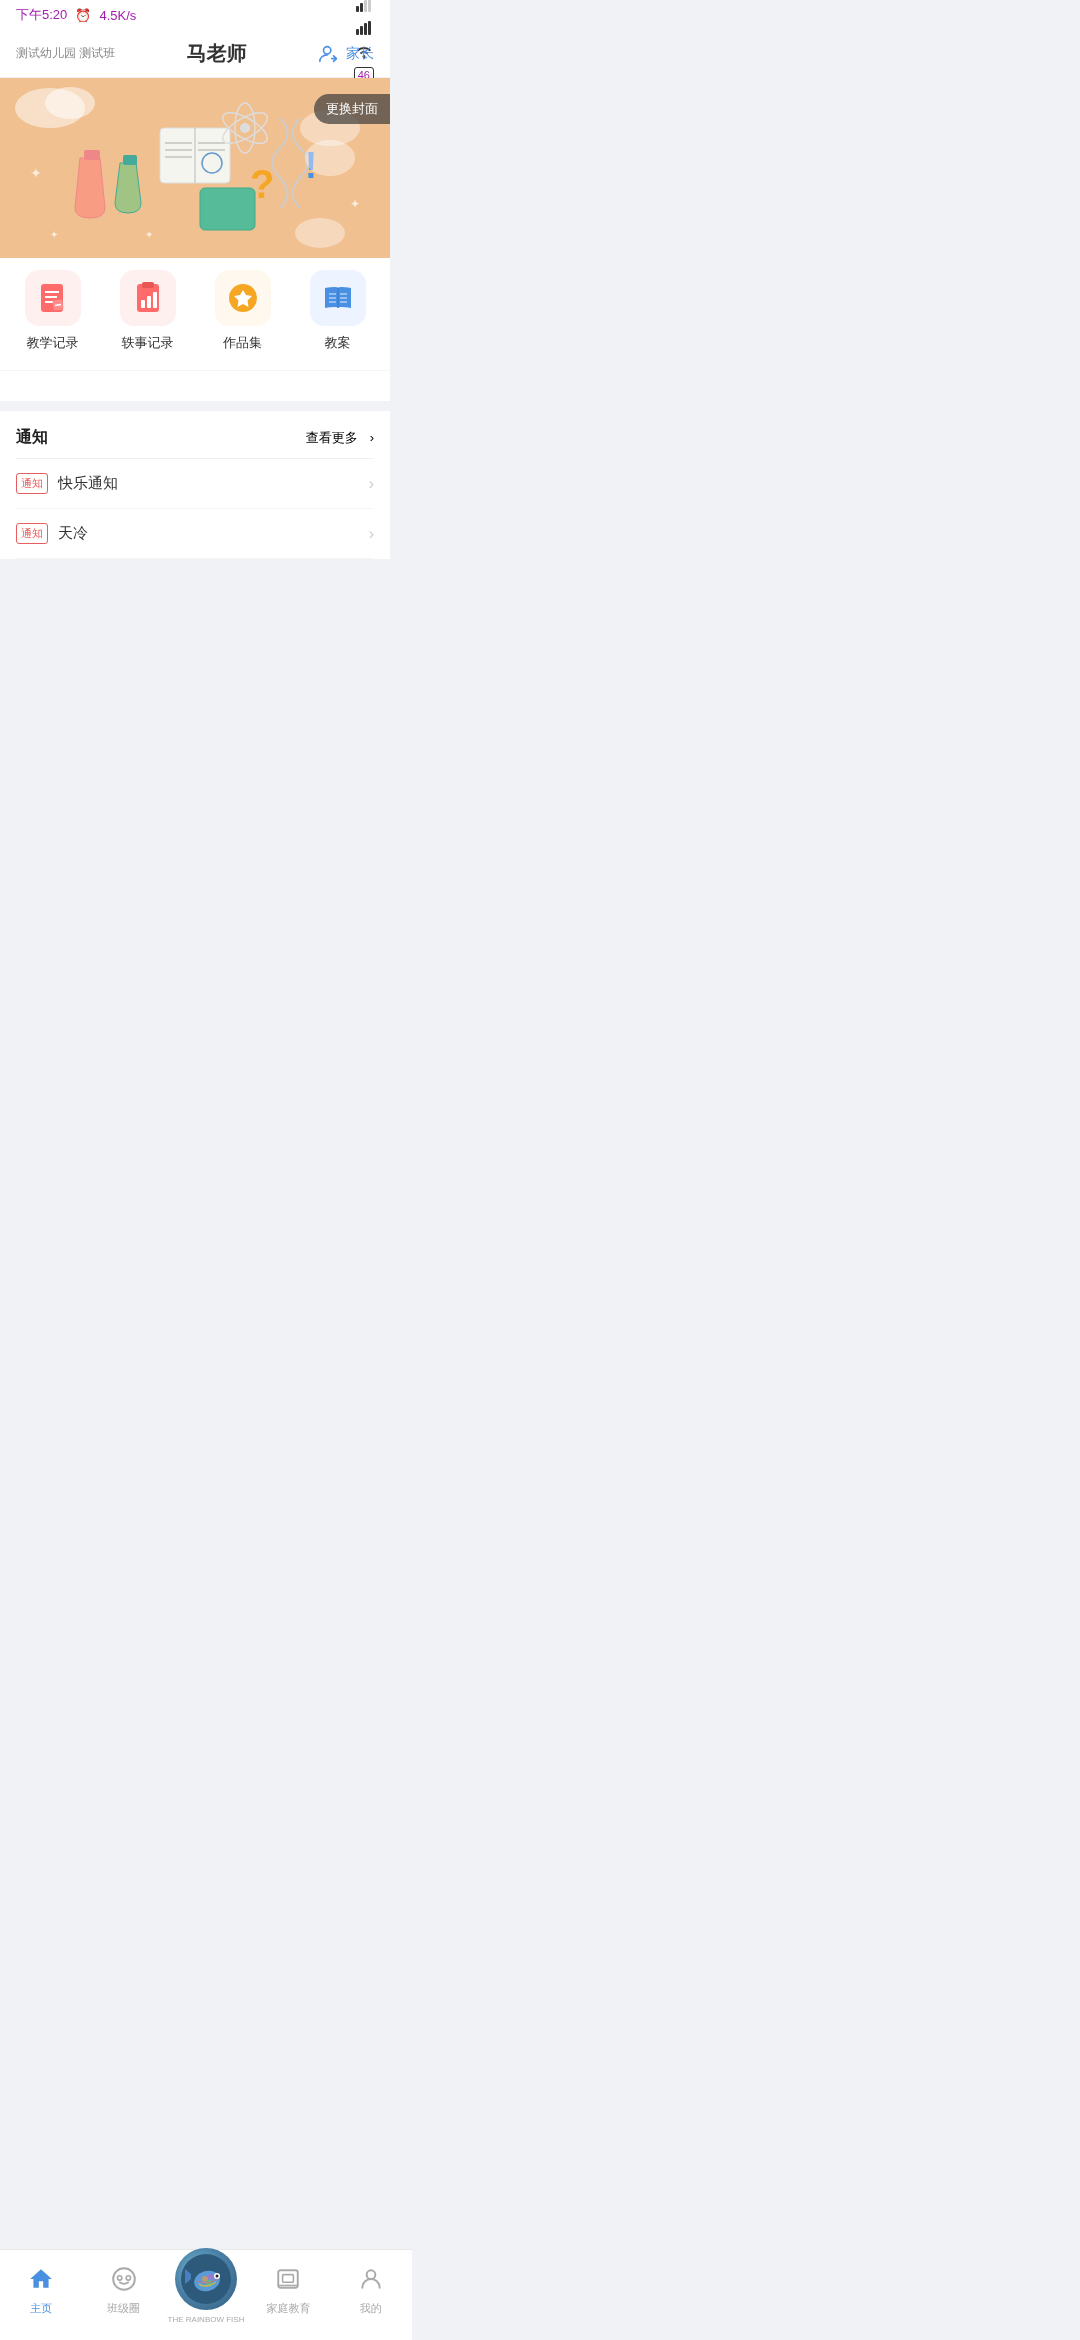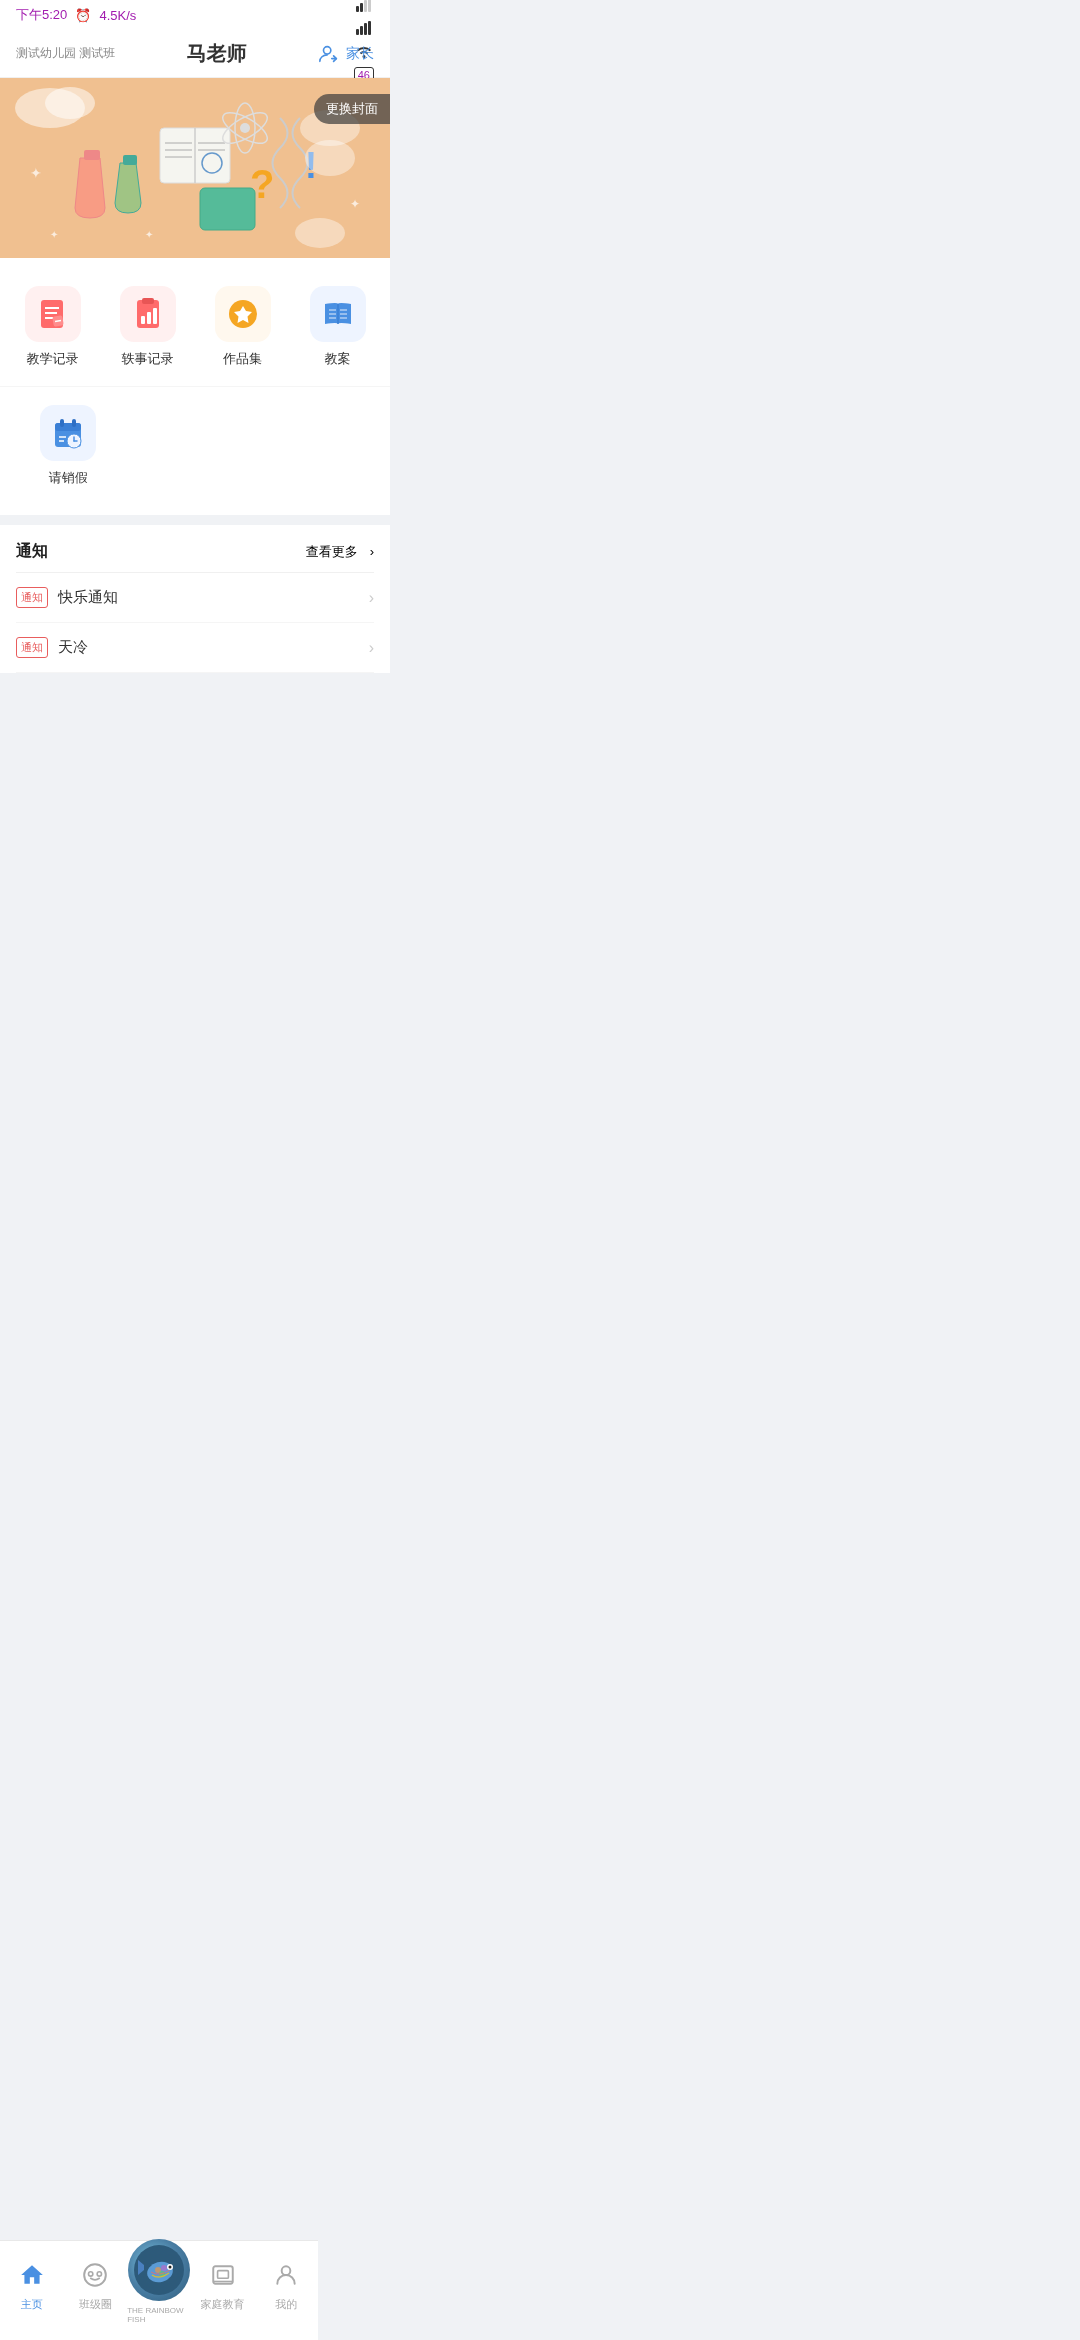--- a/index.html
+++ b/index.html
@@ -65,21 +65,21 @@
       font-size: 13px;
       padding: 6px 12px;
       border-radius: 20px 0 0 20px;
       cursor: pointer;
     }
 
     
     .icon-grid {
       display: grid;
       grid-template-columns: repeat(4, 1fr);
-      padding: 20px 10px 10px;
+      padding: 4px 10px 10px;
       gap: 10px;
       background: #fff;
     }
     .icon-item {
       display: flex;
       flex-direction: column;
       align-items: center;
       gap: 8px;
       cursor: pointer;
       padding: 8px 0;
@@ -141,21 +141,21 @@
       white-space: nowrap;
     }
     .notif-text { font-size: 15px; color: #333; }
     .notif-arrow { color: #ccc; font-size: 16px; }
 
     
     .bottom-nav {
       position: fixed;
       bottom: 0;
       left: 0;
-      width: 318px;
+      width: 412px;
       background: #fff;
       border-top: 1px solid #e8e8e8;
       display: flex;
       justify-content: space-around;
       align-items: center;
       padding: 8px 0 16px;
       z-index: 100;
     }
     .nav-item {
       display: flex;
@@ -352,40 +352,20 @@
           <line x1="20" y1="18" x2="27" y2="18" stroke="white" stroke-width="1.2" opacity="0.7"></line>
           <line x1="20" y1="22" x2="27" y2="22" stroke="white" stroke-width="1.2" opacity="0.7"></line>
         </svg>
       </div>
       <span>教案</span>
     </div>
   </div>
 
   <div class="icon-grid-2">
 
-    <div class="icon-item">
-      <div class="icon-circle" style="background:#eef4ff;">
-        <svg width="36" height="36" viewBox="0 0 36 36">
-
-          <rect x="5" y="8" width="26" height="24" rx="3" fill="#4a90e2"></rect>
-          <rect x="5" y="8" width="26" height="8" rx="3" fill="#3a7fd5"></rect>
-          <rect x="10" y="4" width="4" height="8" rx="2" fill="#2d6fc5"></rect>
-          <rect x="22" y="4" width="4" height="8" rx="2" fill="#2d6fc5"></rect>
-
-          <circle cx="24" cy="26" r="7" fill="#fff" stroke="#4a90e2" stroke-width="1"></circle>
-          <circle cx="24" cy="26" r="6" fill="#eef4ff"></circle>
-          <line x1="24" y1="26" x2="24" y2="22" stroke="#4a90e2" stroke-width="1.5" stroke-linecap="round"></line>
-          <line x1="24" y1="26" x2="27" y2="26" stroke="#4a90e2" stroke-width="1.5" stroke-linecap="round"></line>
-
-          <line x1="9" y1="22" x2="16" y2="22" stroke="white" stroke-width="1.5"></line>
-          <line x1="9" y1="26" x2="14" y2="26" stroke="white" stroke-width="1.5"></line>
-        </svg>
-      </div>
-      <span>请销假</span>
-    </div>
 
 
   </div>
 
   <div class="section">
     <div class="section-header">
       <span class="section-title">通知</span>
       <span class="section-more">
         <span>查看更多</span>
         <span>›</span>

